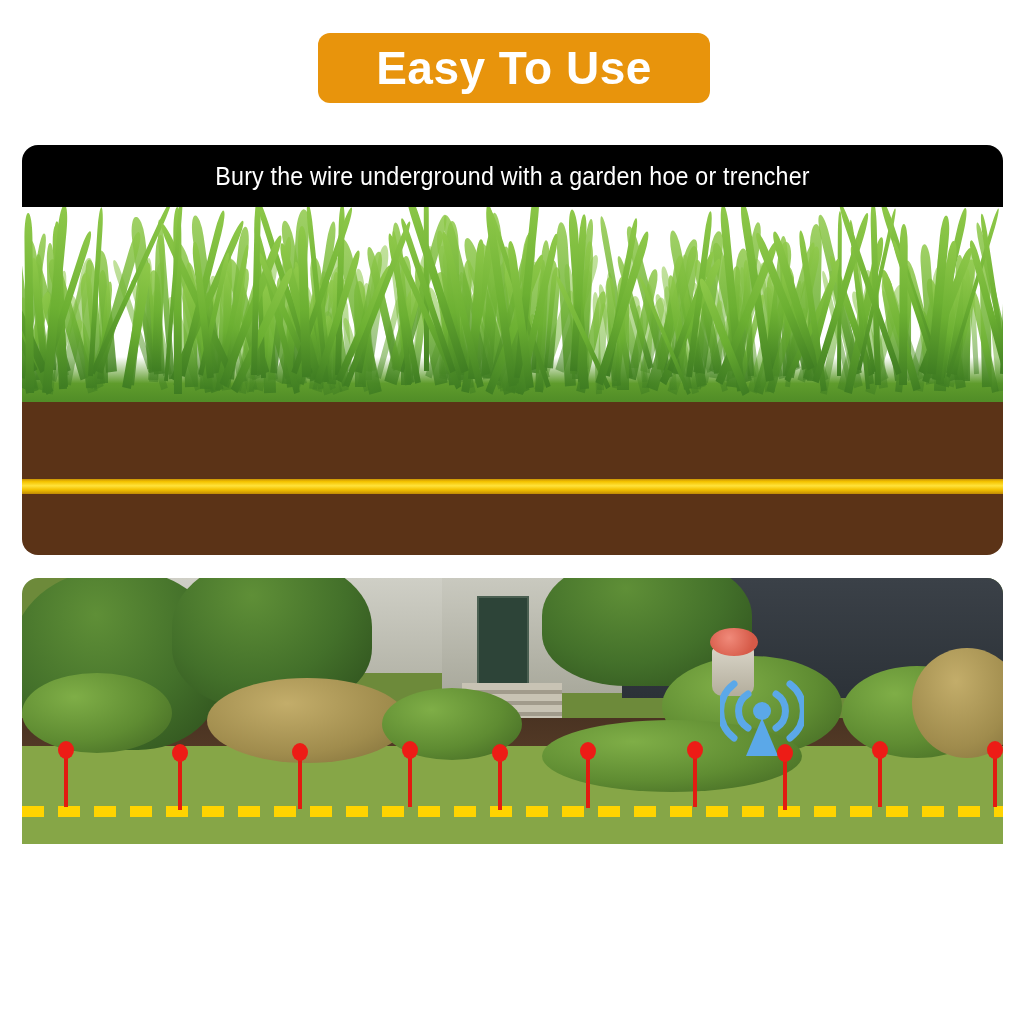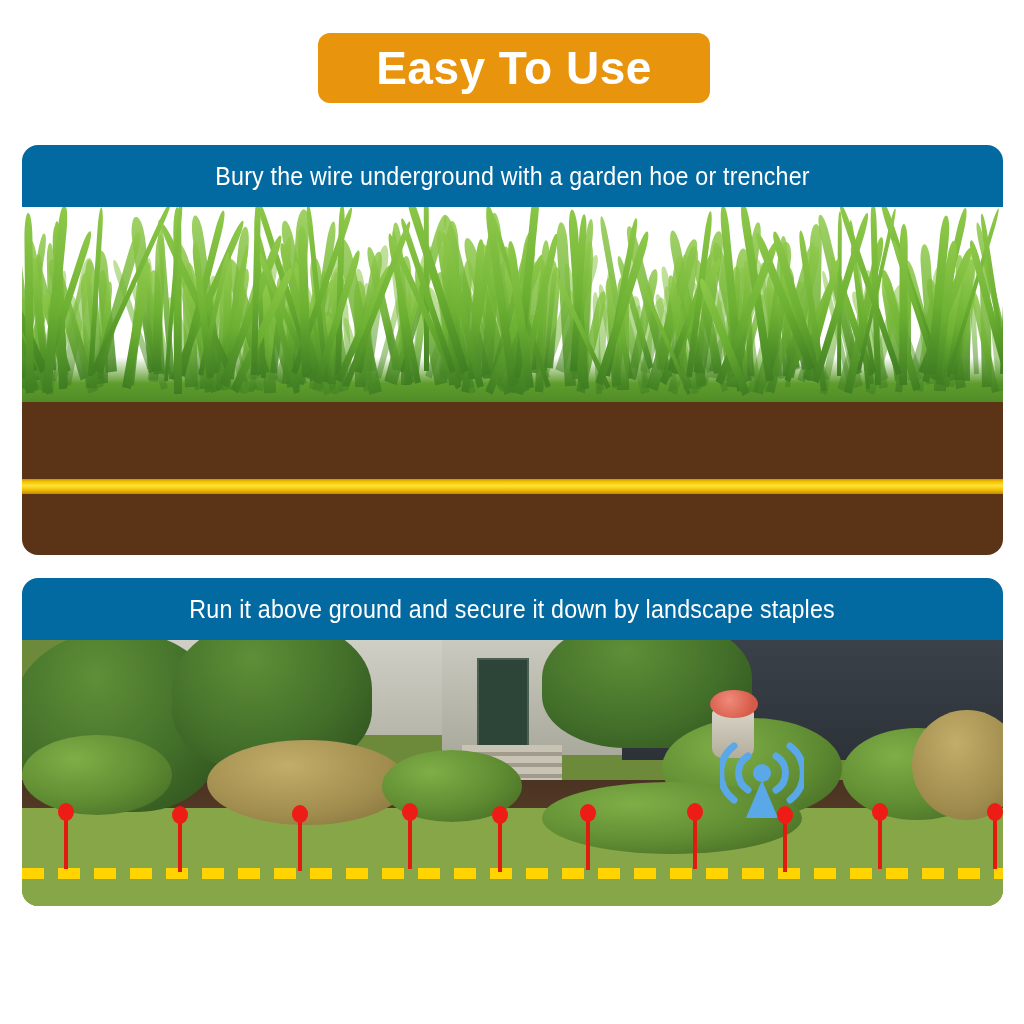--- a/index.html
+++ b/index.html
@@ -41,21 +41,21 @@
   .panel {
     position: absolute;
     left: 22px;
     width: 981px;
     border-radius: 16px;
     overflow: hidden;
     background: #ffffff;
   }
   .panel-caption {
     height: 62px;
-    background: #0369a1;
+    background: #000000;
     display: flex;
     align-items: center;
     justify-content: center;
   }
   .caption-text {
     color: #ffffff;
     font-size: 25px;
     font-weight: 400;
     white-space: nowrap;
     transform: scaleX(0.93);
@@ -617,23 +617,20 @@
       </div>
 
     <div id="soil-upper"></div>
     <div id="buried-wire"></div>
     <div id="soil-lower"></div>
   </div>
 </div>
 
 <div class="panel" id="panel-aboveground">
 
-  <div class="panel-caption">
-    <span class="caption-text">Run it above ground and secure it down by landscape staples</span>
-  </div>
 
   <div id="photo">
 
     <div class="ph-layer" id="ph-house-left"></div>
     <div class="ph-layer" id="ph-house-right"></div>
     <div class="ph-layer" id="ph-wall-mid"></div>
     <div class="ph-layer" id="ph-door"></div>
     <div class="ph-layer" id="ph-steps"></div>
     <div class="ph-layer" id="ph-mulch"></div>
     <div class="ph-layer" id="ph-lawn"></div>

